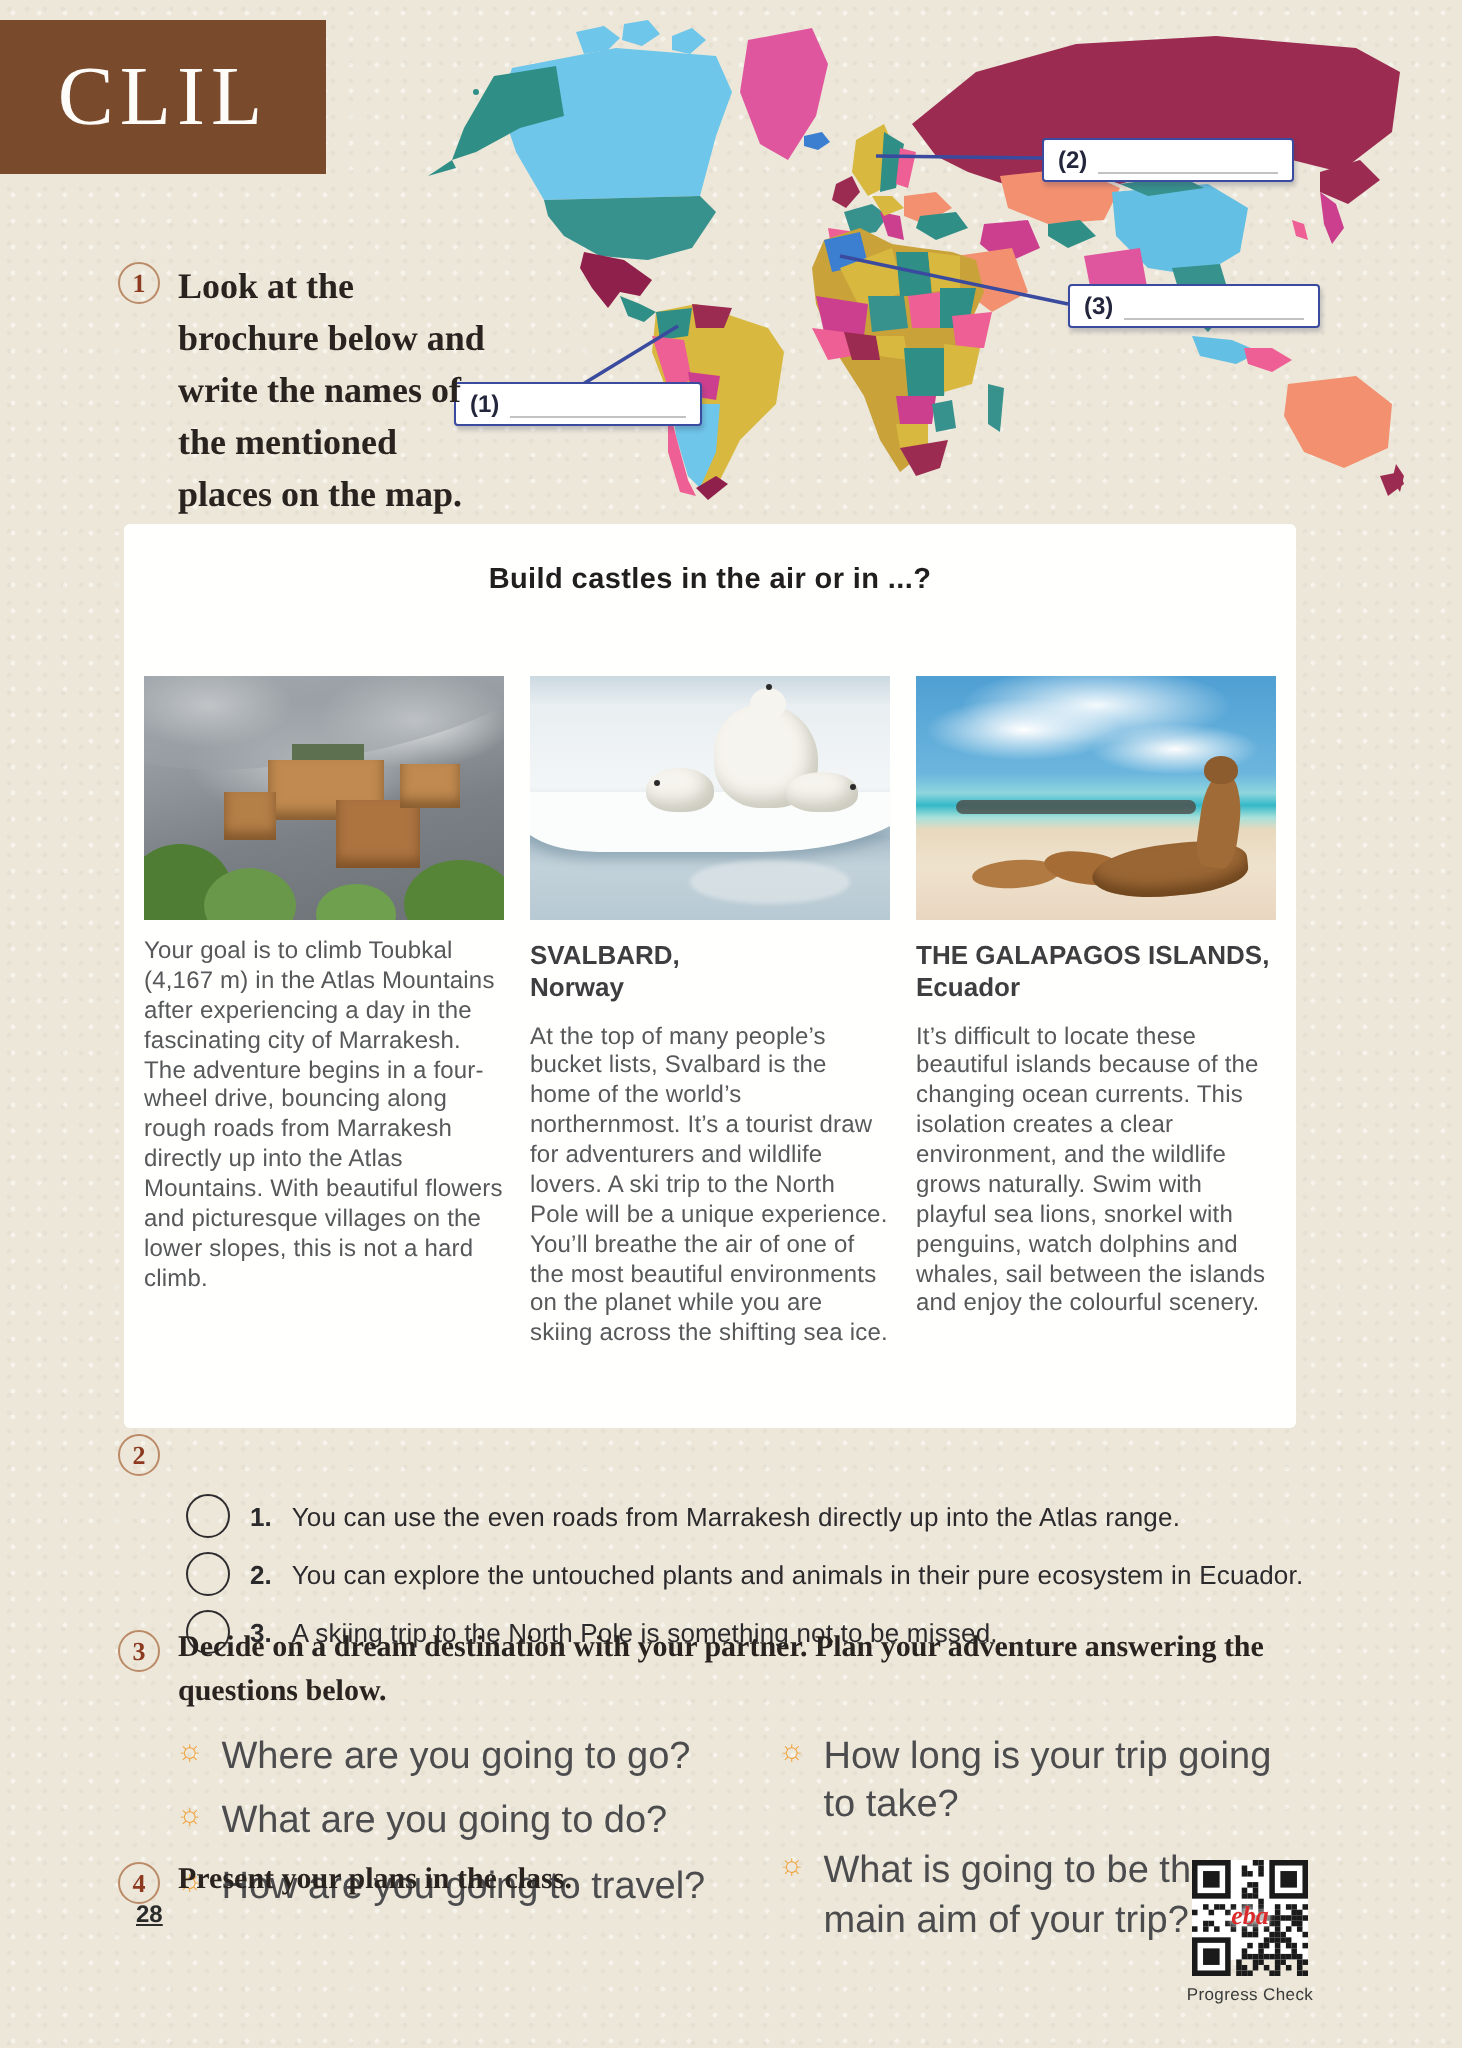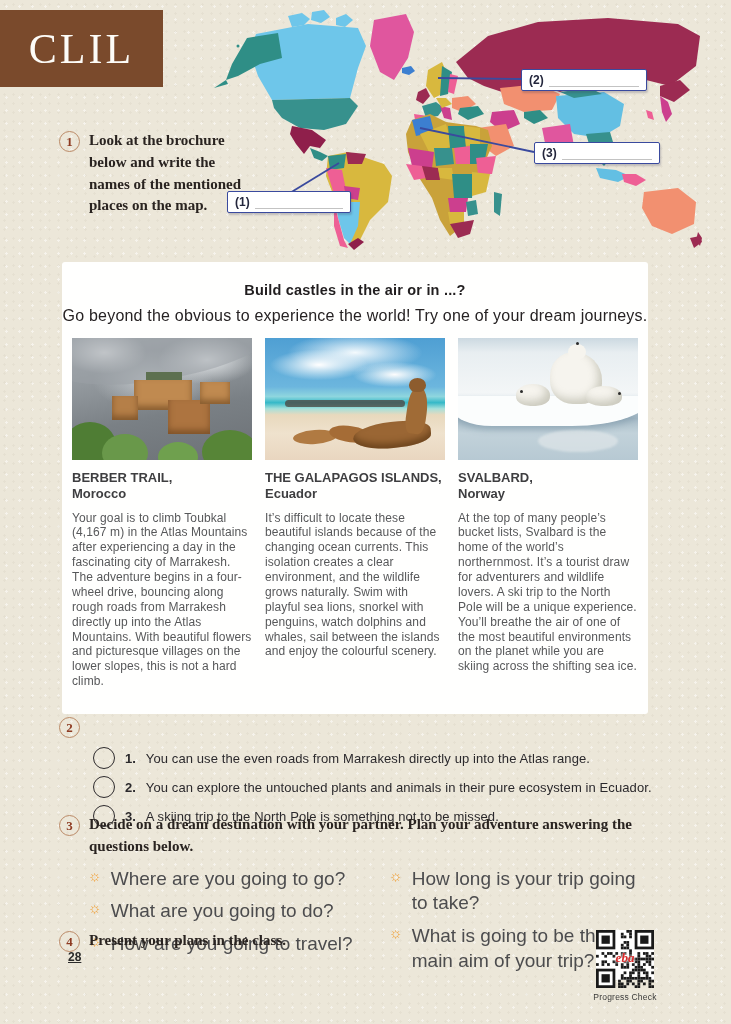--- a/index.html
+++ b/index.html
@@ -231,80 +231,75 @@
       <div class="map-line-slot"></div>
     </div>
     <div class="map-label" style="left:326px;top:136px;width:110px;">
       <b>(3)</b>
       <div class="map-line-slot"></div>
     </div>
   </div>
 
   <div class="ex" style="left:59px;top:130px;width:200px;">
     <div class="num-circle">1</div>
-    <div class="ex-text" style="width:158px;font-size:15px;">Look at the brochure below and write the names of the mentioned places on the map.</div>
+    <div class="ex-text" style="width:158px;font-size:18px;">Look at the brochure below and write the names of the mentioned places on the map.</div>
   </div>
 
   <div class="panel">
     <div class="panel-title">Build castles in the air or in ...?</div>
-    <div class="panel-sub">Go beyond the obvious to experience the world! Try one of your dream journeys.</div>
     <div class="cards">
 
       <div class="card">
         <div class="photo photo-morocco">
           <div class="ridge"></div>
           <div class="roof"></div>
           <div class="house h1"></div>
           <div class="house h2"></div>
           <div class="house h3"></div>
           <div class="house h4"></div>
           <div class="tree t1"></div>
           <div class="tree t2"></div>
           <div class="tree t3"></div>
           <div class="tree t4"></div>
         </div>
-        <div class="card-title">
-          <span>BERBER TRAIL,</span><br>
-          <span>Morocco</span>
-        </div>
         <div class="card-body">Your goal is to climb Toubkal (4,167 m) in the Atlas Mountains after experiencing a day in the fascinating city of Marrakesh. The adventure begins in a four-wheel drive, bouncing along rough roads from Marrakesh directly up into the Atlas Mountains. With beautiful flowers and picturesque villages on the lower slopes, this is not a hard climb.</div>
-      </div>
-
-      <div class="card">
-        <div class="photo photo-galapagos">
-          <div class="rocks"></div>
-          <div class="sealion-small"></div>
-          <div class="sealion-mid"></div>
-          <div class="sealion-body"></div>
-          <div class="sealion-neck"></div>
-          <div class="sealion-head"></div>
-        </div>
-        <div class="card-title">
-          <span>THE GALAPAGOS ISLANDS,</span><br>
-          <span>Ecuador</span>
-        </div>
-        <div class="card-body">It’s difficult to locate these beautiful islands because of the changing ocean currents. This isolation creates a clear environment, and the wildlife grows naturally. Swim with playful sea lions, snorkel with penguins, watch dolphins and whales, sail between the islands and enjoy the colourful scenery.</div>
       </div>
 
       <div class="card">
         <div class="photo photo-svalbard">
           <div class="ice-shelf"></div>
           <div class="bear mom"></div>
           <div class="bear cub1"></div>
           <div class="bear cub2"></div>
           <div class="bear-nose n1"></div>
           <div class="bear-nose n2"></div>
           <div class="bear-nose n3"></div>
           <div class="reflection"></div>
         </div>
         <div class="card-title">
           <span>SVALBARD,</span><br>
           <span>Norway</span>
         </div>
         <div class="card-body">At the top of many people’s bucket lists, Svalbard is the home of the world’s northernmost. It’s a tourist draw for adventurers and wildlife lovers. A ski trip to the North Pole will be a unique experience. You’ll breathe the air of one of the most beautiful environments on the planet while you are skiing across the shifting sea ice.</div>
+      </div>
+
+      <div class="card">
+        <div class="photo photo-galapagos">
+          <div class="rocks"></div>
+          <div class="sealion-small"></div>
+          <div class="sealion-mid"></div>
+          <div class="sealion-body"></div>
+          <div class="sealion-neck"></div>
+          <div class="sealion-head"></div>
+        </div>
+        <div class="card-title">
+          <span>THE GALAPAGOS ISLANDS,</span><br>
+          <span>Ecuador</span>
+        </div>
+        <div class="card-body">It’s difficult to locate these beautiful islands because of the changing ocean currents. This isolation creates a clear environment, and the wildlife grows naturally. Swim with playful sea lions, snorkel with penguins, watch dolphins and whales, sail between the islands and enjoy the colourful scenery.</div>
       </div>
 
     </div>
   </div>
 
   <div style="position:absolute;left:59px;top:716px;width:600px;">
     <div class="ex" style="position:static;">
       <div class="num-circle">2</div>
     </div>
     <div class="tf-rows">

